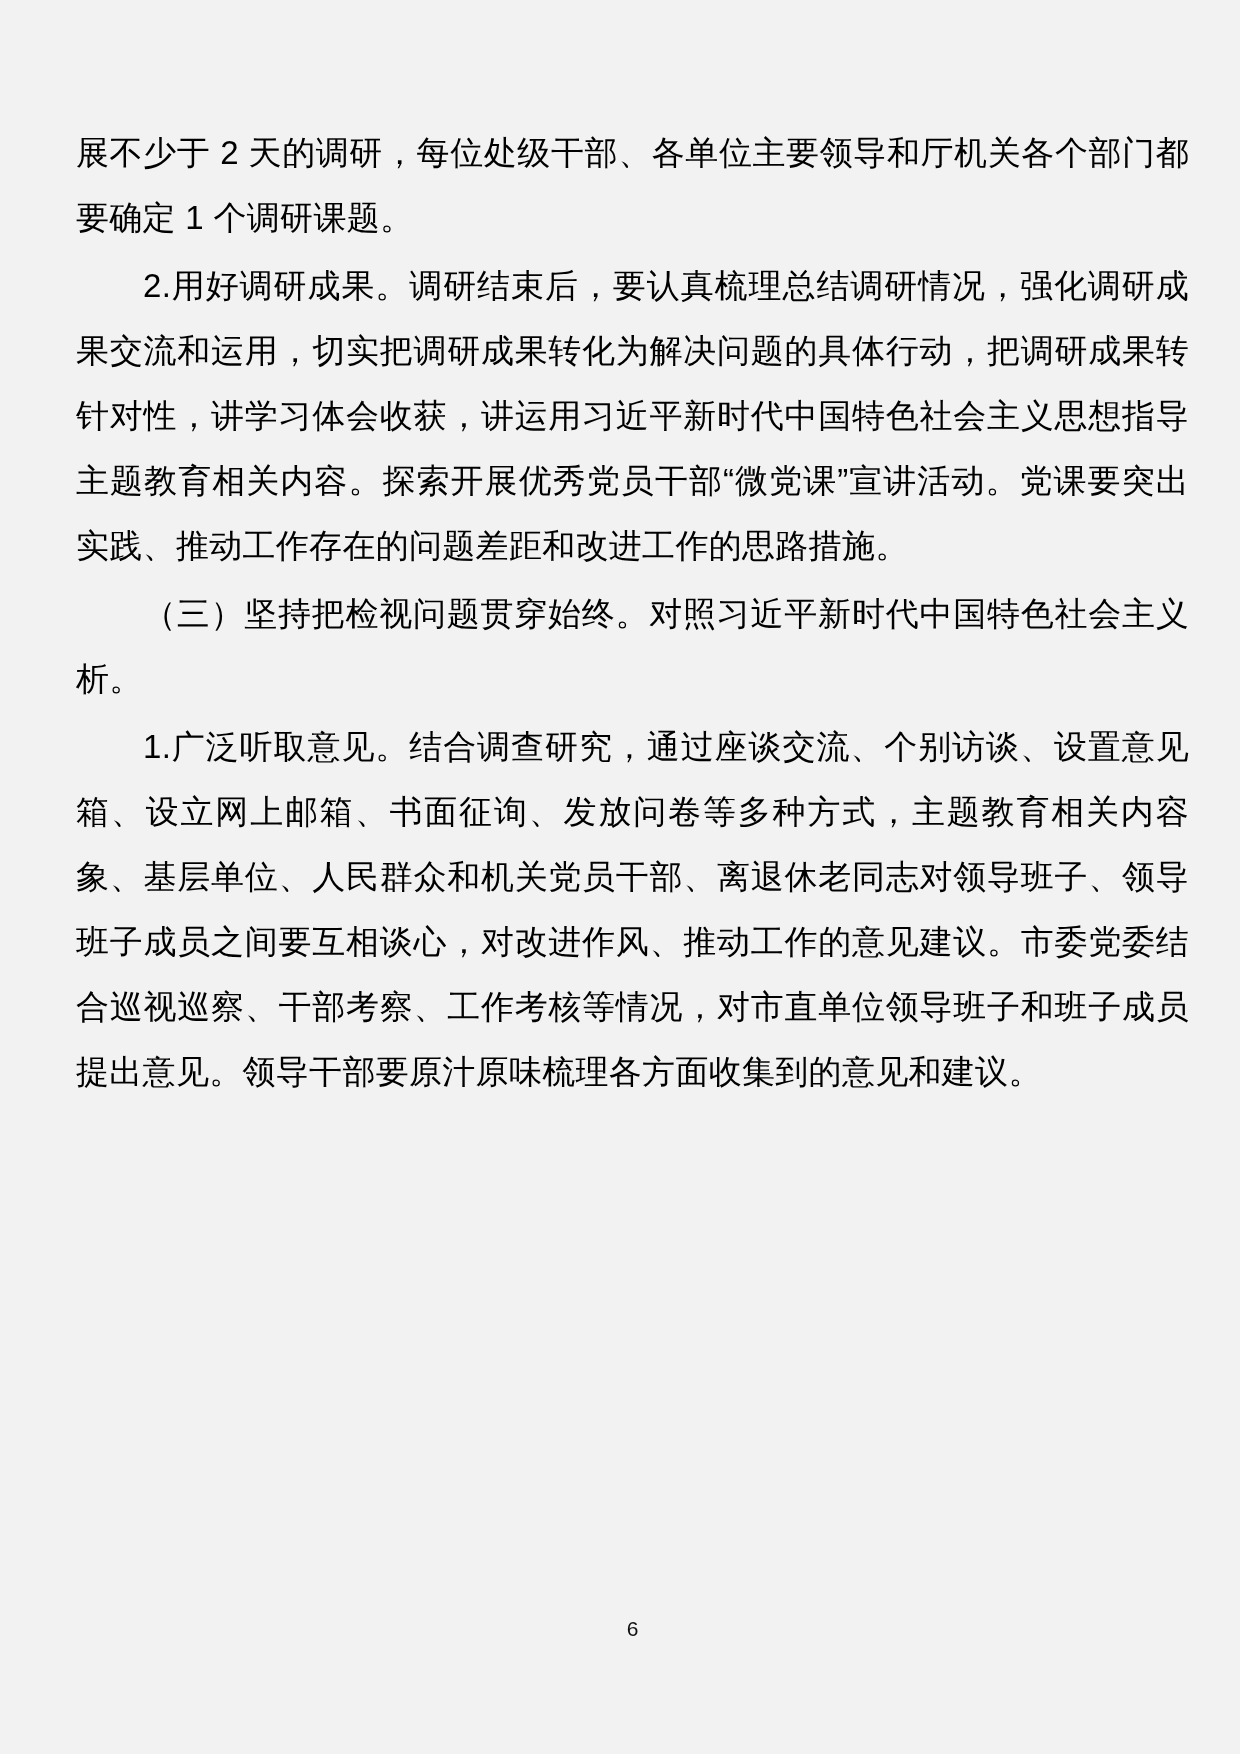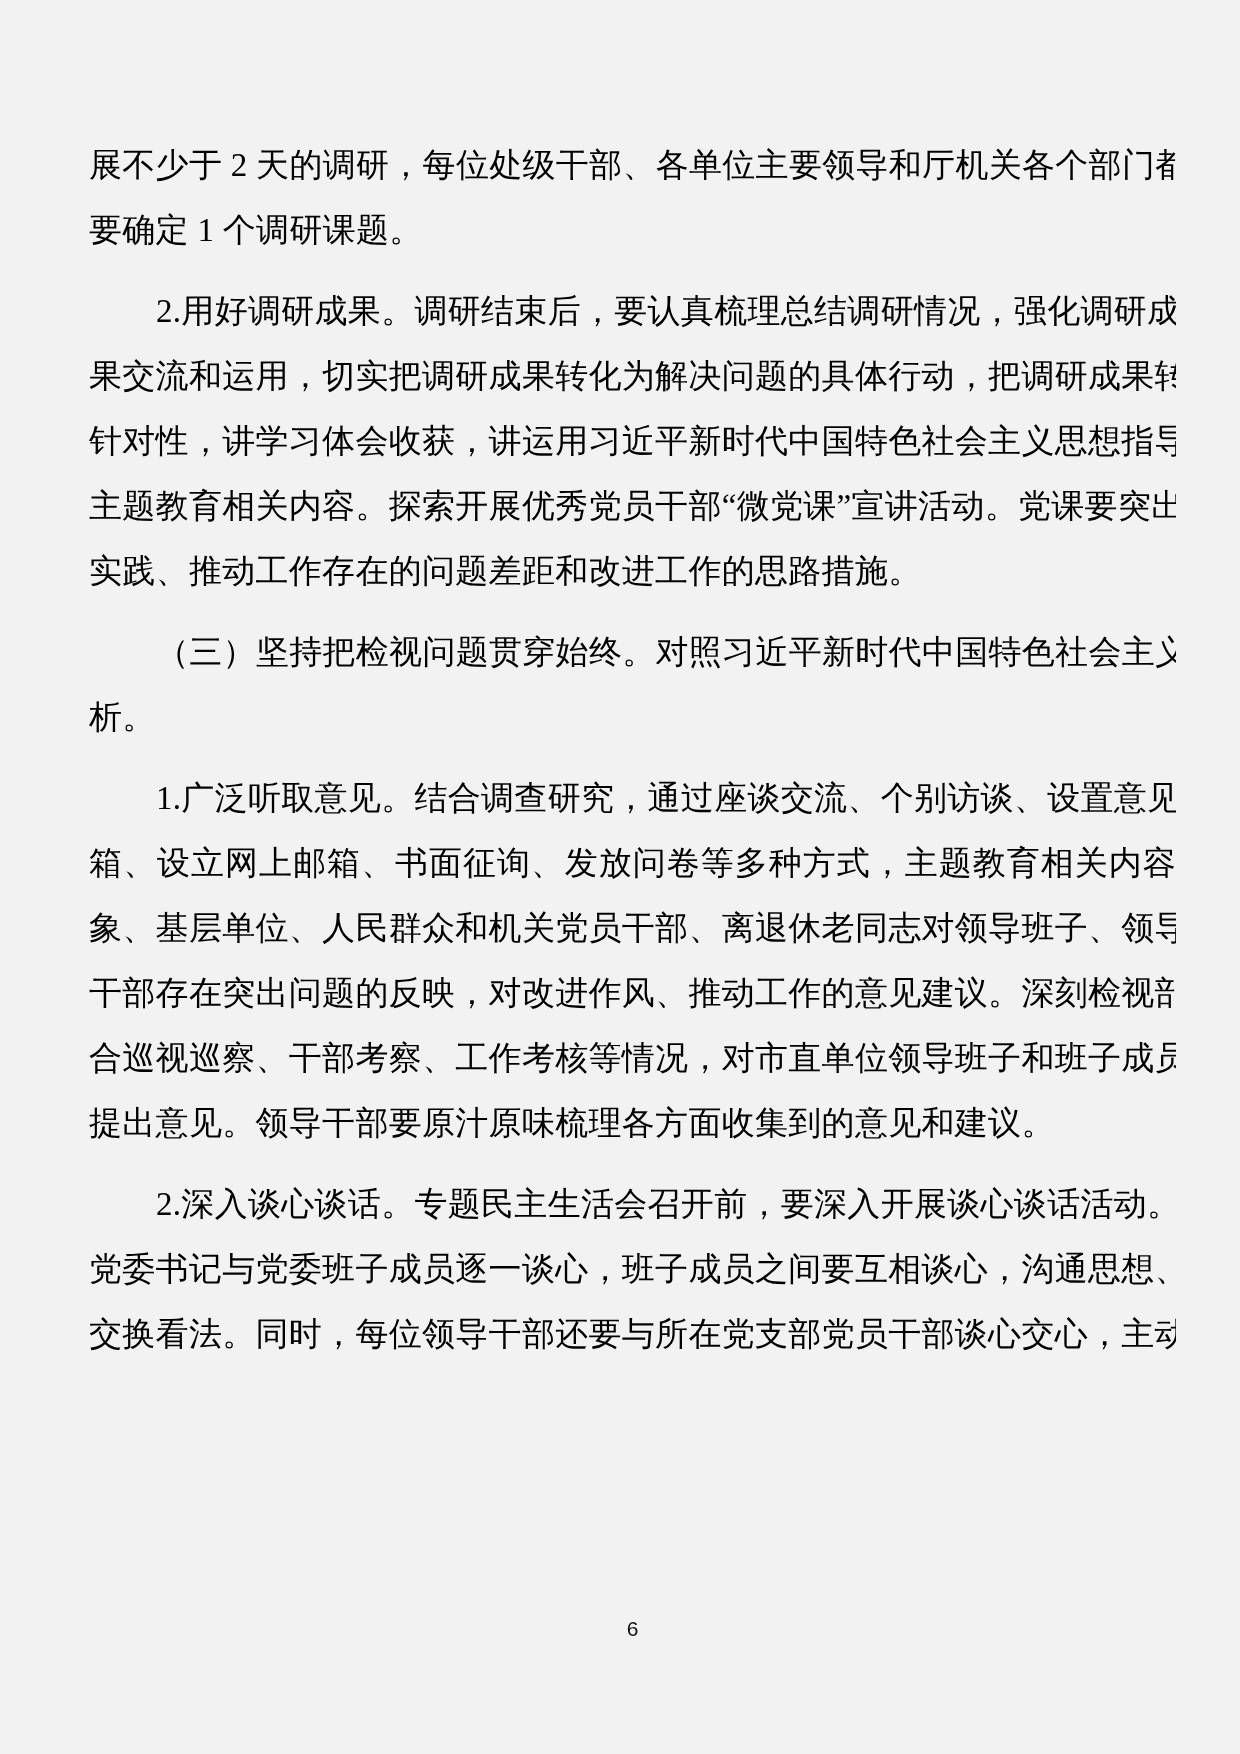--- a/index.html
+++ b/index.html
@@ -18,23 +18,22 @@
   }
   .content {
     position: absolute;
     left: 73px;
     top: 117px;
     width: 1119px;
     font-size: 33px;
     letter-spacing: 0.3px;
   }
   .para {
-    margin: 16px;
+    margin: 3px;
     padding: 0;
-    font-family: Liberation Serif, serif;
   }
   .ln {
     display: block;
     height: 65px;
     line-height: 65px;
     white-space: nowrap;
     text-align: justify;
     text-align-last: justify;
     text-justify: inter-character;
     overflow: hidden;
@@ -78,29 +77,24 @@
 
     <div class="para">
       <div class="ln first">（三）坚持把检视问题贯穿始终。对照习近平新时代中国特色社会主义</div>
       <div class="ln end">析。</div>
     </div>
 
     <div class="para">
       <div class="ln first">1.广泛听取意见。结合调查研究，通过座谈交流、个别访谈、设置意见</div>
       <div class="ln">箱、设立网上邮箱、书面征询、发放问卷等多种方式，主题教育相关内容</div>
       <div class="ln">象、基层单位、人民群众和机关党员干部、离退休老同志对领导班子、领导</div>
-      <div class="ln">干部存在突出问题的反映，对改进作风、推动工作的意见建议。深刻检视剖</div>
+      <div class="ln">班子成员之间要互相谈心，对改进作风、推动工作的意见建议。市委党委结</div>
       <div class="ln">合巡视巡察、干部考察、工作考核等情况，对市直单位领导班子和班子成员</div>
       <div class="ln end">提出意见。领导干部要原汁原味梳理各方面收集到的意见和建议。</div>
     </div>
 
-    <div class="para">
-      <div class="ln first">2.深入谈心谈话。专题民主生活会召开前，要深入开展谈心谈话活动。</div>
-      <div class="ln">党委书记与党委班子成员逐一谈心，班子成员之间要互相谈心，沟通思想、</div>
-      <div class="ln">交换看法。同时，每位领导干部还要与所在党支部党员干部谈心交心，主动</div>
-    </div>
 
   </div>
 
   <div class="footer">
     <span>6</span>
   </div>
 </div>
 
 </body></html>

